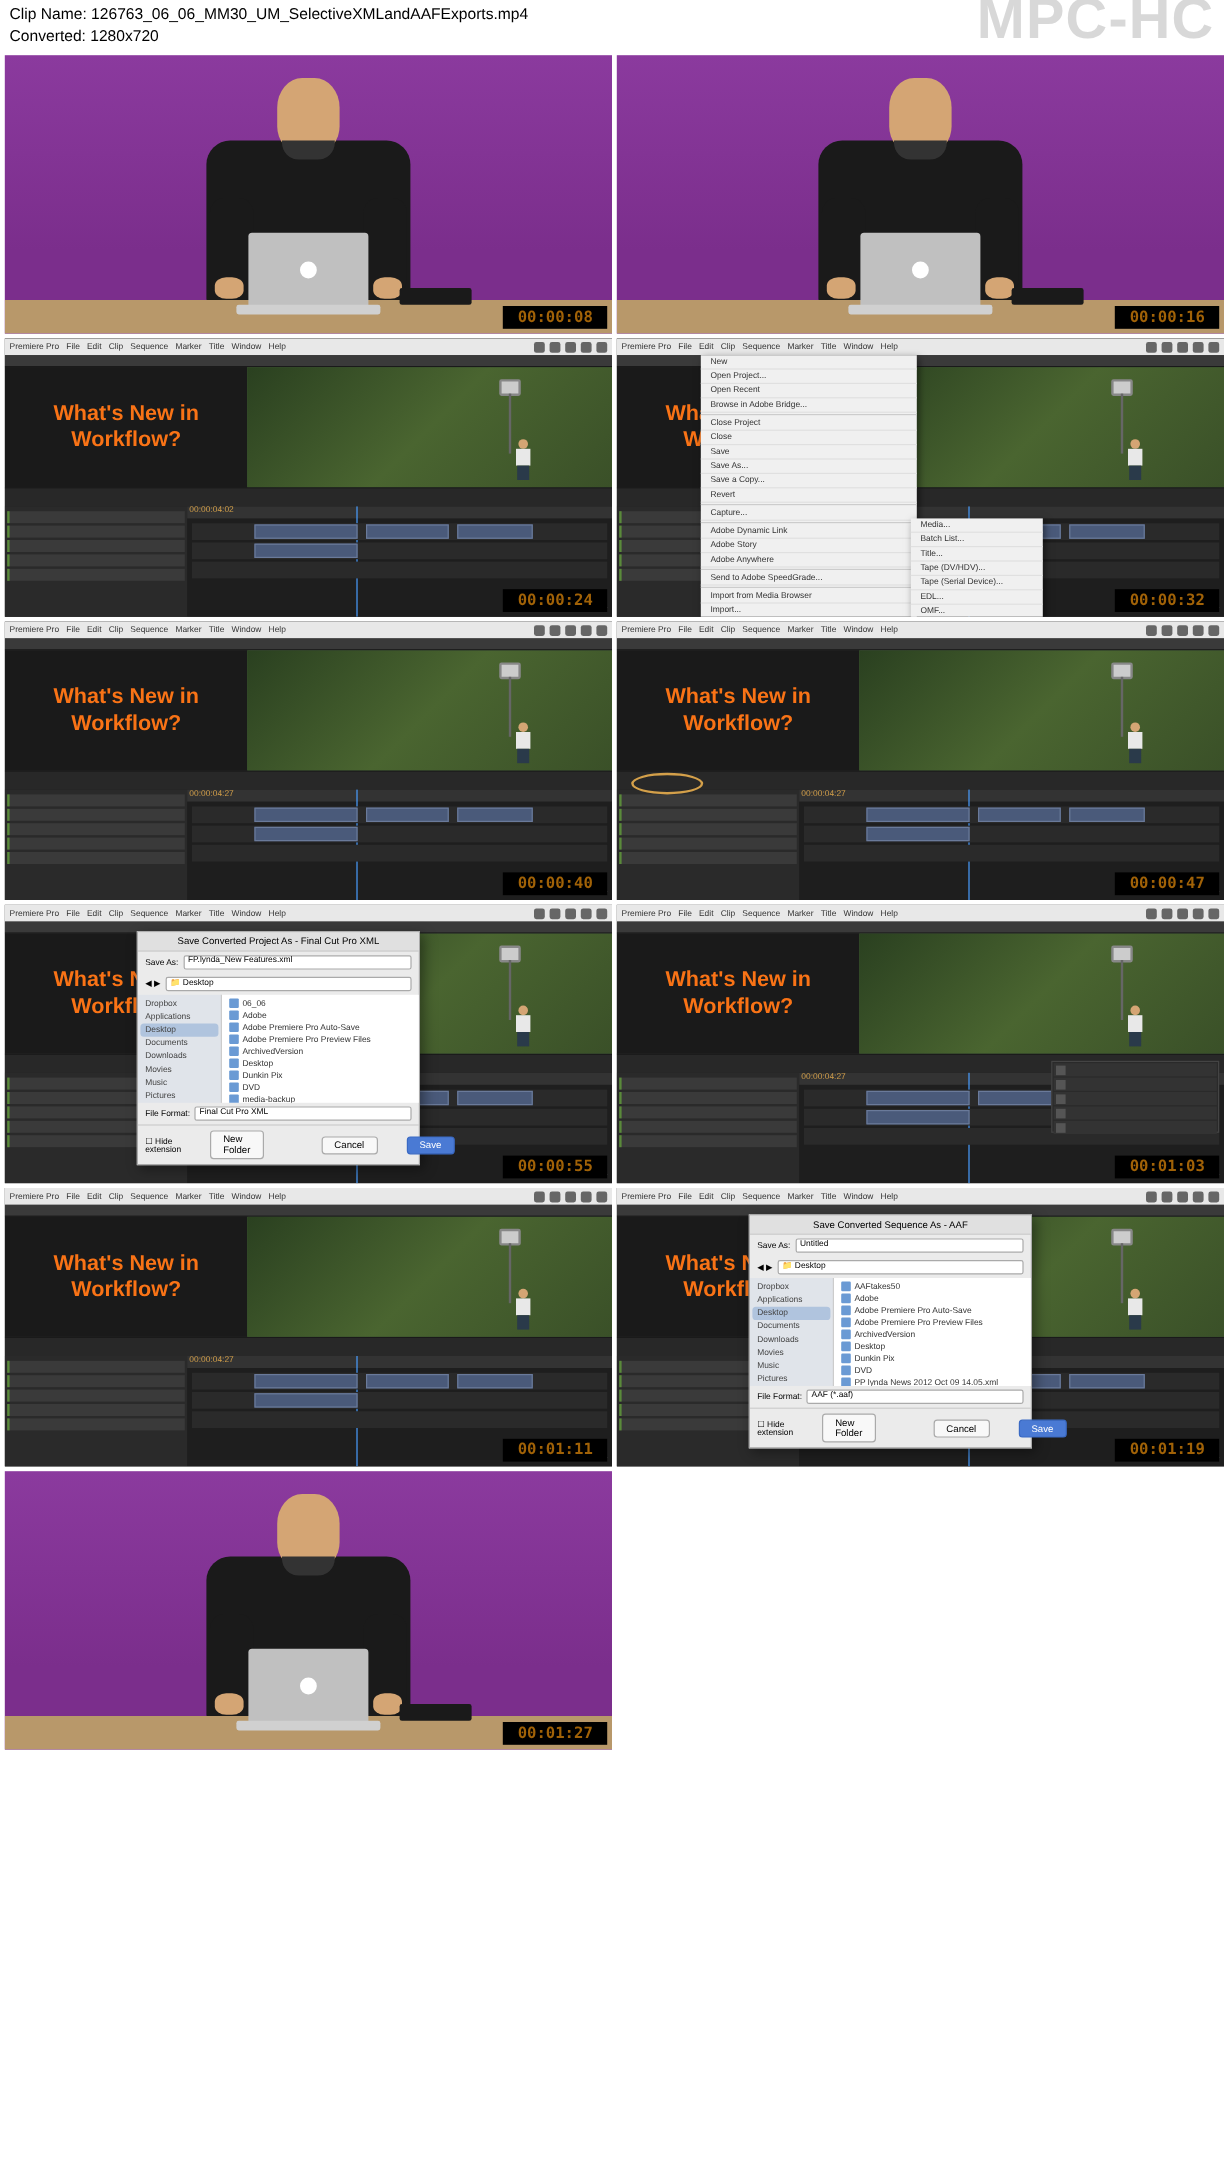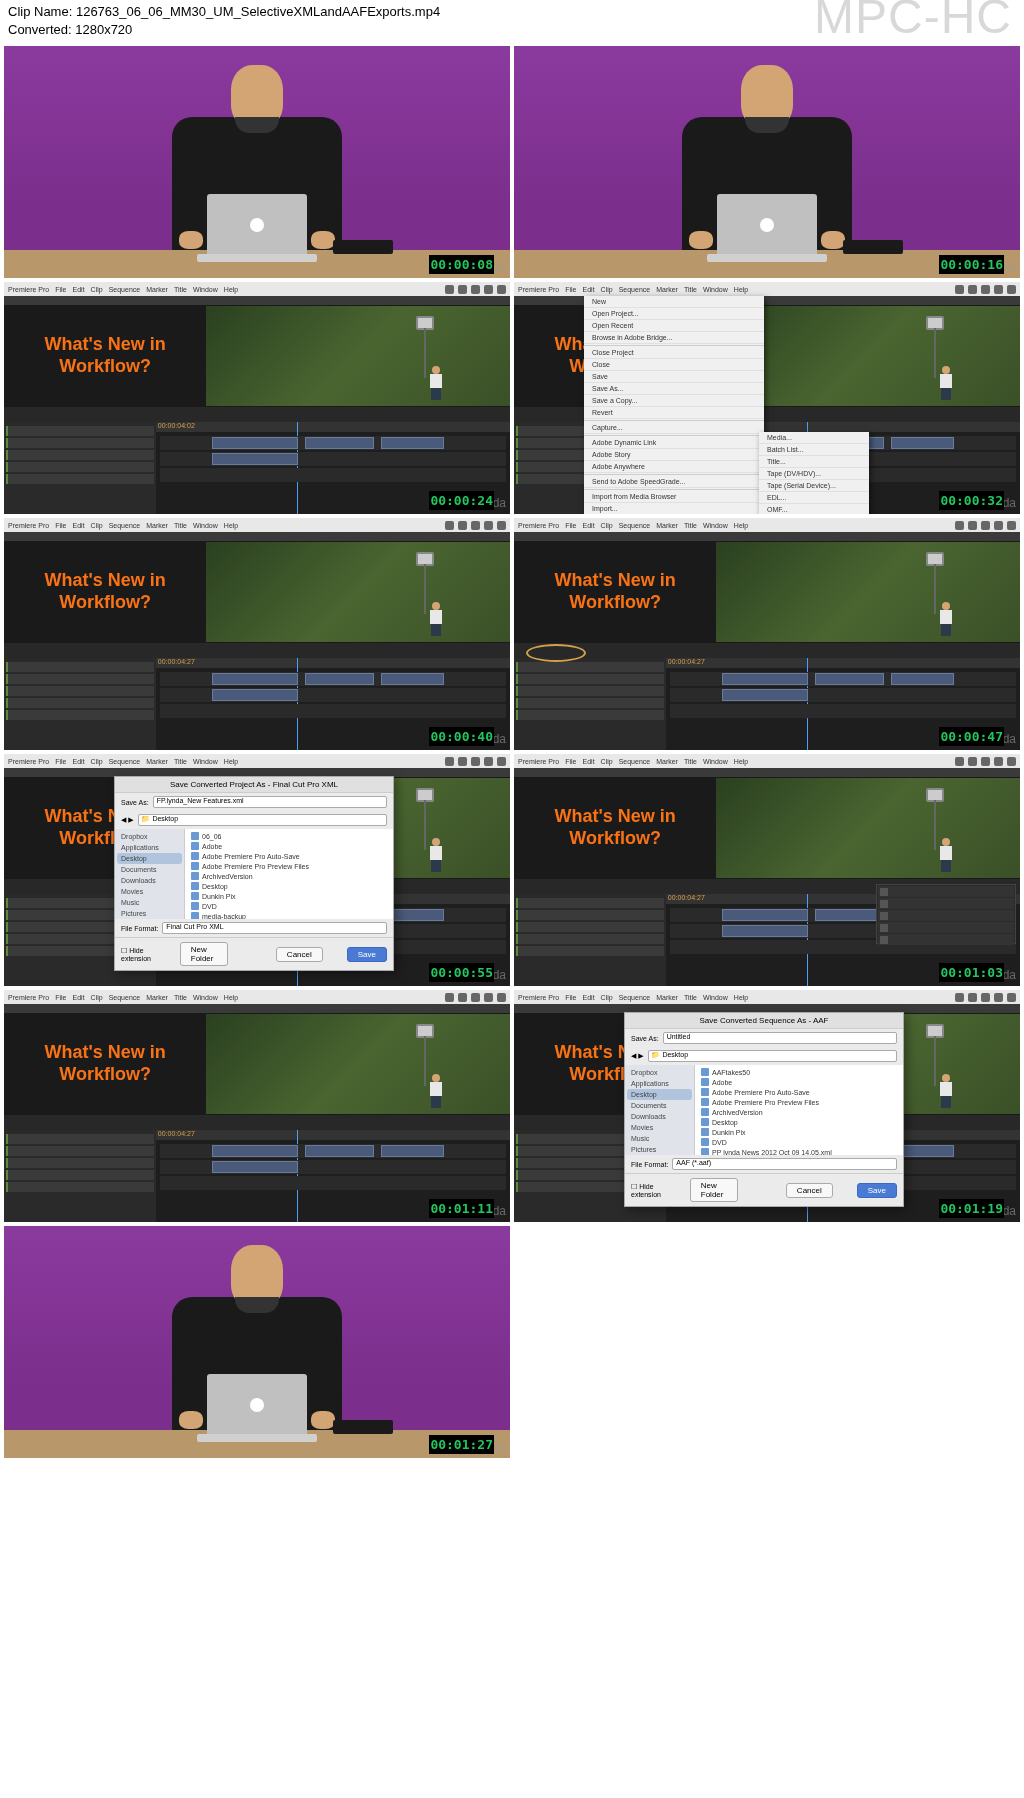--- a/index.html
+++ b/index.html
@@ -1,38 +1,38 @@
 <!DOCTYPE html>
 <html><head>
 <meta charset="utf-8">
 <style>
 *{margin:0;padding:0;box-sizing:border-box}
 body{background:#fff;font-family:Arial,sans-serif;width:1024px}
 .header{padding:3px 8px;position:relative;font-size:13px;line-height:18px}
 .header-line{color:#000}
-.watermark{position:absolute;right:12px;top:8px;font-size:48px;font-weight:normal;color:rgba(200,200,200,0.7);letter-spacing:1px}
+.watermark{position:absolute;right:12px;top:8px;font-size:48px;font-weight:bold;color:rgba(200,200,200,0.7);letter-spacing:1px}
 .grid{display:grid;grid-template-columns:1fr 1fr;gap:4px;padding:4px;background:#fff}
 .thumb{position:relative;width:100%;height:232px;overflow:hidden}
 .presenter{background:linear-gradient(180deg,#8B3A9E 0%,#7B2E8C 70%)}
 .desk{position:absolute;bottom:0;left:0;right:0;height:28px;background:#B8986A}
 .laptop{position:absolute;bottom:22px;left:50%;transform:translateX(-50%);width:100px;height:62px;background:#C0C0C0;border-radius:3px 3px 0 0}
 .laptop::after{content:"";position:absolute;bottom:-6px;left:-10px;width:120px;height:8px;background:#D0D0D0;border-radius:2px}
 .laptop-logo{position:absolute;top:50%;left:50%;transform:translate(-50%,-50%);width:14px;height:14px;background:#fff;border-radius:50%}
 .device{position:absolute;bottom:24px;left:65%;width:60px;height:14px;background:#1a1a1a;border-radius:2px}
 .person{position:absolute;bottom:28px;left:50%;transform:translateX(-50%);width:180px;height:185px}
 .head{position:absolute;top:0;left:50%;transform:translateX(-50%);width:52px;height:62px;background:#D4A574;border-radius:40% 40% 35% 35%}
 .torso{position:absolute;top:52px;left:50%;transform:translateX(-50%);width:170px;height:140px;background:#1a1a1a;border-radius:20px 20px 8px 8px}
 .neck{position:absolute;top:48px;left:50%;transform:translateX(-50%);width:28px;height:14px;background:#C89968}
 .collar{position:absolute;top:52px;left:50%;transform:translateX(-50%);width:44px;height:16px;background:#333;border-radius:0 0 14px 14px}
 .arm-l{position:absolute;top:100px;left:8px;width:36px;height:80px;background:#1a1a1a;border-radius:12px}
 .arm-r{position:absolute;top:100px;right:8px;width:36px;height:80px;background:#1a1a1a;border-radius:12px}
 .hand-l{position:absolute;bottom:-4px;left:4px;width:24px;height:18px;background:#D4A574;border-radius:40%}
 .hand-r{position:absolute;bottom:-4px;right:4px;width:24px;height:18px;background:#D4A574;border-radius:40%}
 .lynda{position:absolute;bottom:4px;right:4px;color:#999;font-size:12px;opacity:0.6}
-.timecode{position:absolute;bottom:4px;right:16px;background:#000;color:#22c55e;font-size:13px;padding:2px 1px;font-family:monospace;font-weight:bold}
+.timecode{position:absolute;bottom:4px;right:4px;background:#000;color:#a16207;font-size:13px;padding:2px 12px;font-family:monospace;font-weight:bold}
 .editor{background:#2a2a2a;display:flex;flex-direction:column}
 .menubar{height:14px;background:#e8e8e8;display:flex;align-items:center;padding:0 4px;font-size:7px;gap:6px;color:#333}
 .menubar span{white-space:nowrap}
 .topicons{margin-left:auto;display:flex;gap:4px;align-items:center}
 .topicons i{width:9px;height:9px;background:#666;border-radius:2px}
 .toolbar{height:10px;background:#3a3a3a;border-bottom:1px solid #1a1a1a}
 .panels{display:flex;height:100px}
 .panel-left{width:40%;background:#1a1a1a;display:flex;align-items:center;justify-content:center;color:#f97316;font-weight:bold;font-size:18px;text-align:center;line-height:1.2}
 .panel-right{width:60%;background:#3a5530;position:relative;overflow:hidden}
 .tree{position:absolute;inset:0;background:linear-gradient(135deg,#2a4020 0%,#4a6530 50%,#3a5028 100%)}
@@ -52,21 +52,21 @@
 .clip.c1{left:15%;width:25%}
 .clip.c2{left:42%;width:20%}
 .clip.c3{left:64%;width:18%}
 .ruler{position:absolute;top:0;left:0;right:0;height:10px;background:#333}
 .playhead{position:absolute;top:0;bottom:0;left:40%;width:1px;background:#4a9eff}
 .tc-small{position:absolute;top:0;left:2px;font-size:7px;color:#d4a04a}
 .dropdown{position:absolute;top:14px;left:70px;width:180px;background:#f0f0f0;box-shadow:2px 2px 6px rgba(0,0,0,0.5);font-size:7px;z-index:10}
 .dd-item{padding:2px 8px;color:#333;border-bottom:1px solid #e0e0e0}
 .dd-sep{height:1px;background:#ccc;margin:1px 0}
 .submenu{position:absolute;top:150px;left:245px;width:110px;background:#f0f0f0;box-shadow:2px 2px 6px rgba(0,0,0,0.5);font-size:7px;z-index:11}
-.dialog{position:absolute;top:22px;left:110px;width:280px;background:#ebebeb;border:1px solid #aaa;box-shadow:3px 3px 10px rgba(0,0,0,0.4);font-size:7px;z-index:10}
+.dialog{position:absolute;top:22px;left:110px;width:236px;background:#ebebeb;border:1px solid #aaa;box-shadow:3px 3px 10px rgba(0,0,0,0.4);font-size:7px;z-index:10}
 .dlg-title{text-align:center;padding:3px;background:#e0e0e0;border-bottom:1px solid #ccc;font-size:8px}
 .dlg-row{display:flex;padding:3px 6px;align-items:center;gap:4px}
 .dlg-input{flex:1;height:12px;background:#fff;border:1px solid #aaa;border-radius:2px;padding:0 3px}
 .dlg-body{display:flex;height:90px}
 .dlg-sidebar{width:70px;background:#e0e4ea;border-right:1px solid #ccc;padding:2px}
 .dlg-side-item{padding:2px 4px;font-size:7px;color:#444}
 .dlg-side-item.sel{background:#b0c4de;border-radius:3px}
 .dlg-files{flex:1;background:#fff;padding:2px;overflow:hidden}
 .dlg-file{padding:1px 4px;color:#333;display:flex;align-items:center;gap:3px}
 .dlg-file i{width:8px;height:8px;background:#6a9ad4;border-radius:1px}

